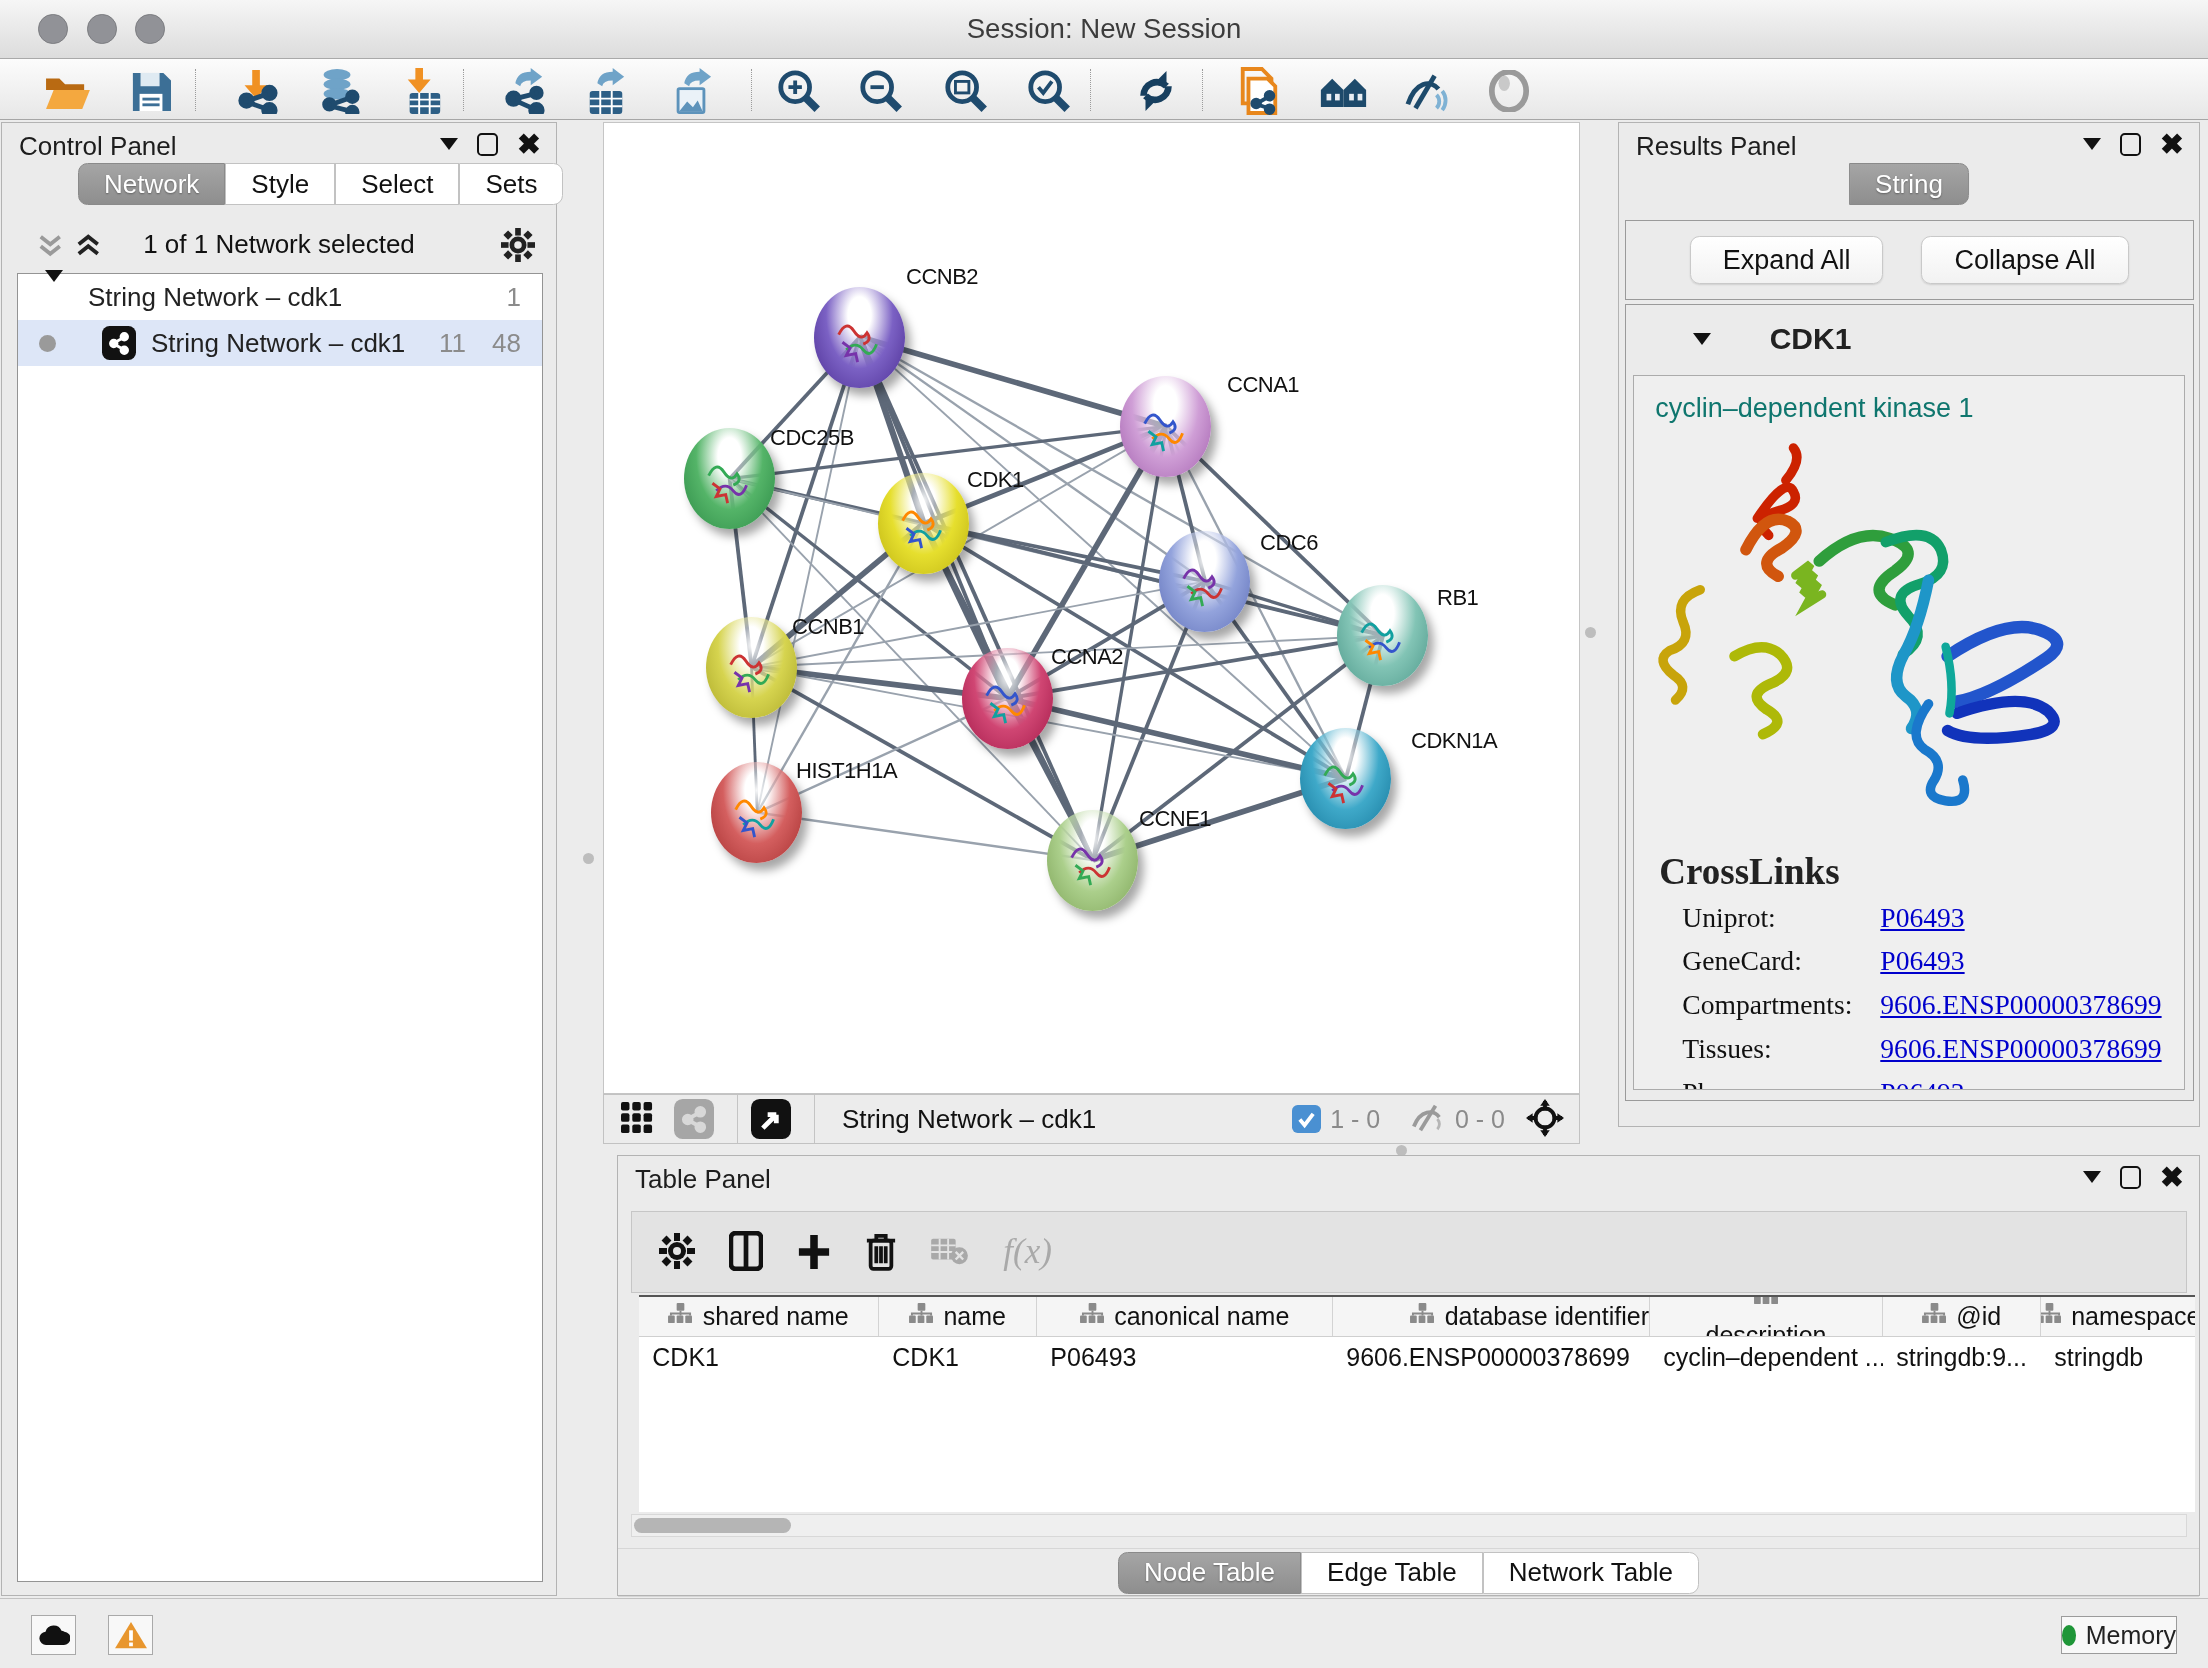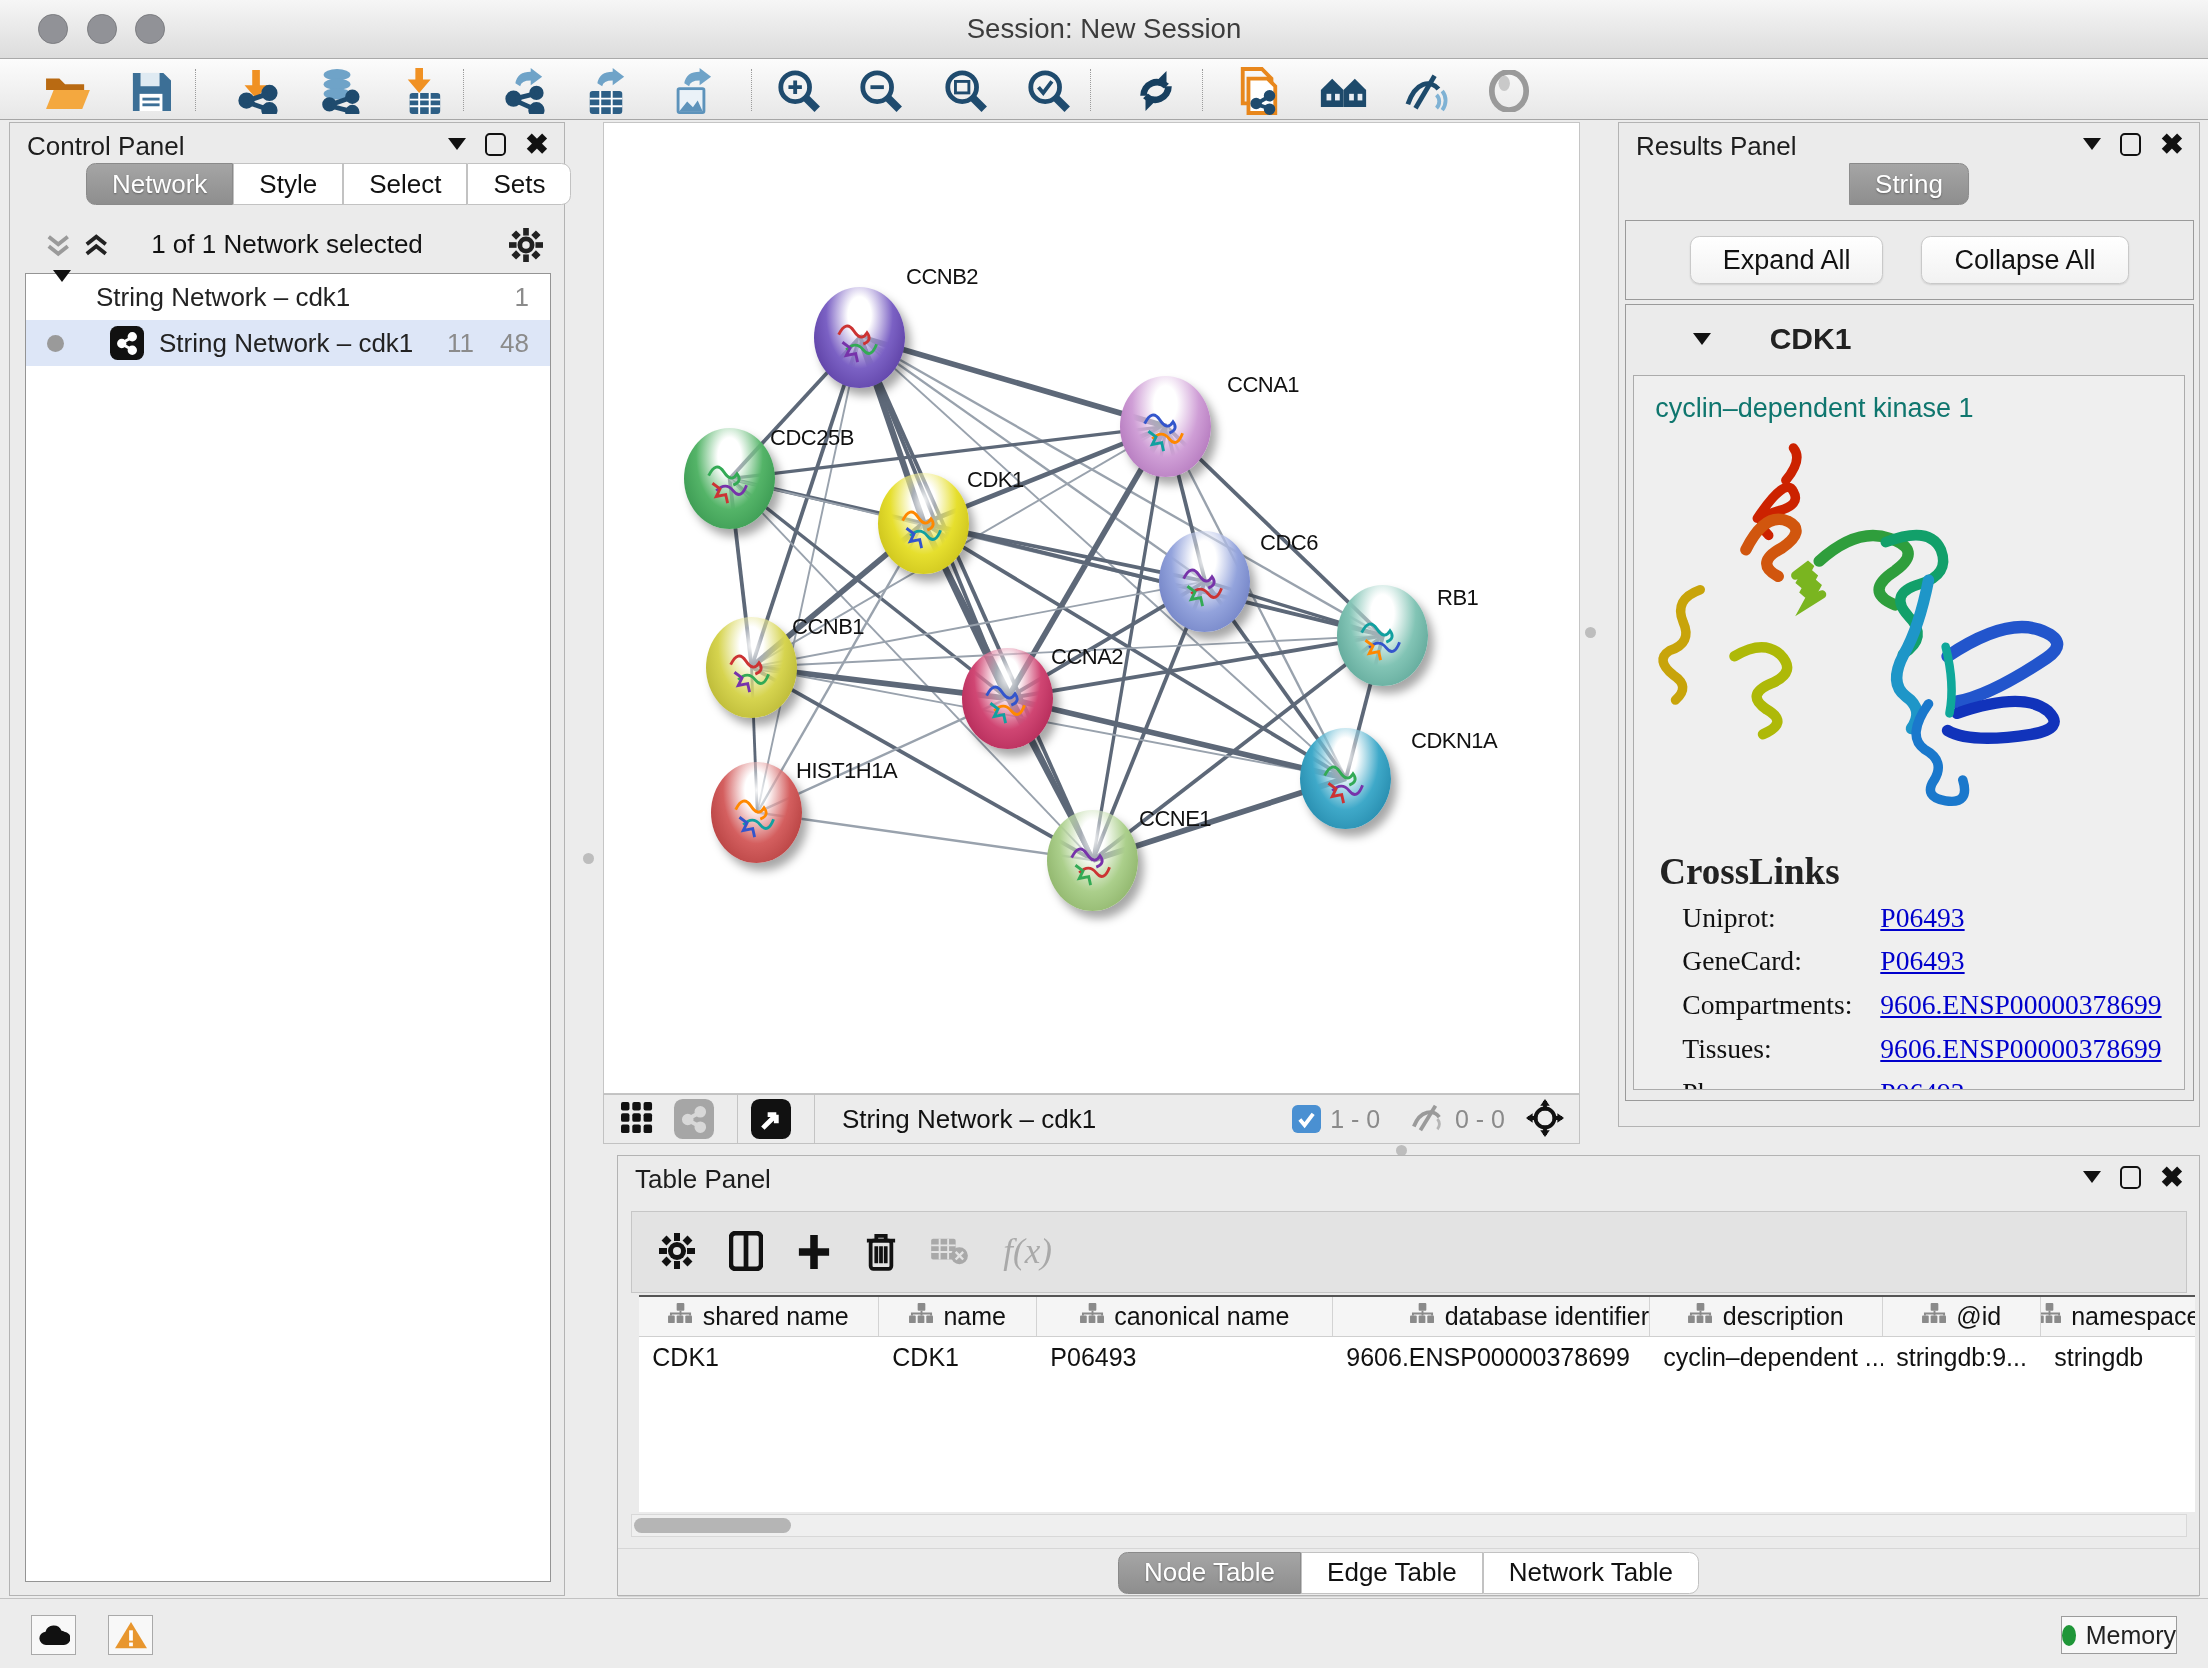--- a/index.html
+++ b/index.html
@@ -32,21 +32,21 @@
   .pc-max { width:21px; height:23px; border:2.9px solid #111; border-radius:4.8px; }
   .pc-close { font-size:28.5px; font-weight:bold; color:#111; line-height:23px; }
 
   .tab { height:42px; padding:0 25px; display:flex; align-items:center; justify-content:center;
     font-size:26px; background:#fff; border:1px solid #c2c2c2; color:#111; }
   .tab.sel { background:linear-gradient(#a5a5a5,#8e8e8e); color:#fff; border-color:#8a8a8a; text-shadow:0 1px 1.9px rgba(0,0,0,.35); }
   .tab.first { border-radius:9.5px 0 0 9.5px; }
   .tab.last { border-radius:0 9.5px 9.5px 0; }
 
   
-  #controlPanel { left:9px; top:122px; width:556px; height:1474px;padding-left:44px; }
+  #controlPanel { left:1px; top:122px; width:556px; height:1474px;padding-left:44px; }
   #cpTabs { position:absolute; left:76px; top:40px; display:flex;text-align:right; }
   #cpStatusRow { position:absolute; left:0; top:95px; width:100%; height:53px; }
   #cpStatus { position:absolute; width:100%; text-align:center; top:11.4px; font-size:26px; color:#111; }
   #treeBox { position:absolute; left:15px; top:150px; width:526px; height:1309px; background:#fff; border:1px solid #949494; }
   .tree-row { position:relative; width:100%; height:46px; font-size:26px; display:flex; align-items:center; }
   .tree-row .cnt { position:absolute; color:#8b8b8b; }
   .tree-row.sel { background:#dde6f7; }
   .share-badge { width:34px; height:34px; background:#111; border-radius:7.6px; display:flex; align-items:center; justify-content:center; }
 
   
@@ -755,21 +755,21 @@
               <g fill="#8a8a8a">
                 <rect x="9" y="1" width="8" height="8" rx="1"></rect>
                 <rect x="0" y="14" width="7" height="8" rx="1"></rect>
                 <rect x="9" y="14" width="7" height="8" rx="1"></rect>
                 <rect x="18" y="14" width="7" height="8" rx="1"></rect>
               </g>
               <path d="M13 9 v3 M3 14 v-2 h20 v2 M13 12 v2" stroke="#8a8a8a" stroke-width="2" fill="none"></path>
             </svg></span>
           <span>database identifier</span>
         </div>
-        <div class="th" style="width: 233px;">
+        <div class="th" style="width: 233px; flex-direction: column;">
           <span><svg width="25" height="23" viewBox="0 0 26 24">
               <g fill="#8a8a8a">
                 <rect x="9" y="1" width="8" height="8" rx="1"></rect>
                 <rect x="0" y="14" width="7" height="8" rx="1"></rect>
                 <rect x="9" y="14" width="7" height="8" rx="1"></rect>
                 <rect x="18" y="14" width="7" height="8" rx="1"></rect>
               </g>
               <path d="M13 9 v3 M3 14 v-2 h20 v2 M13 12 v2" stroke="#8a8a8a" stroke-width="2" fill="none"></path>
             </svg></span>
           <span>description</span>

